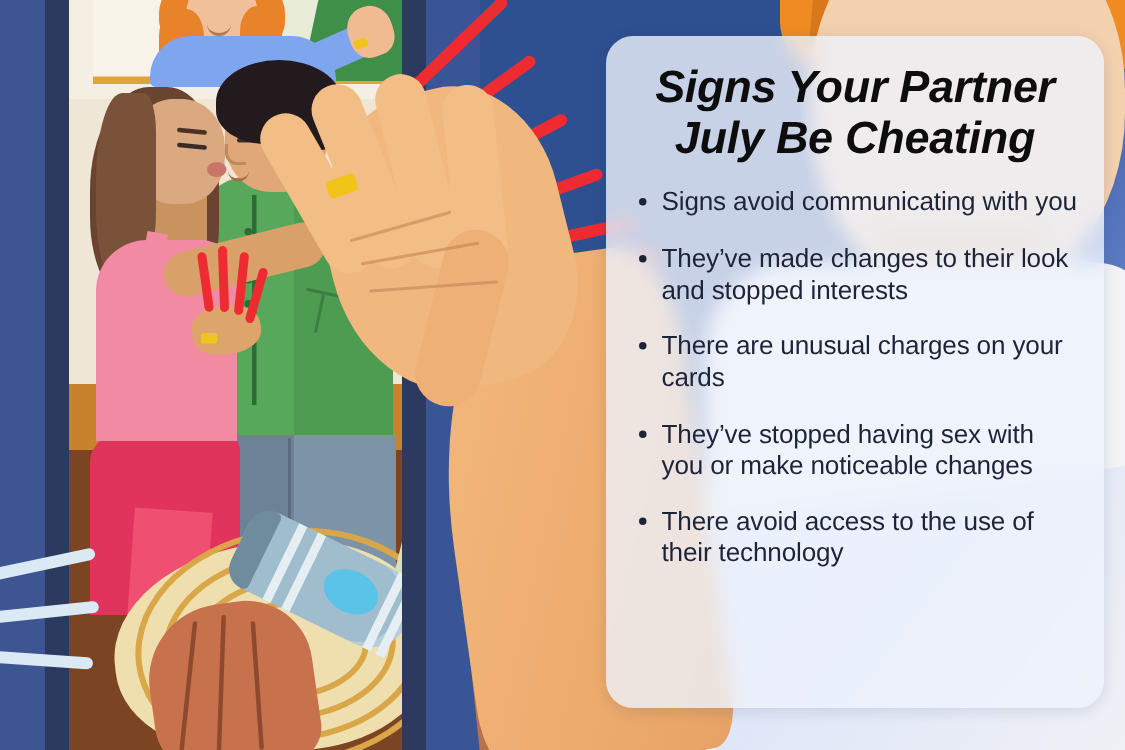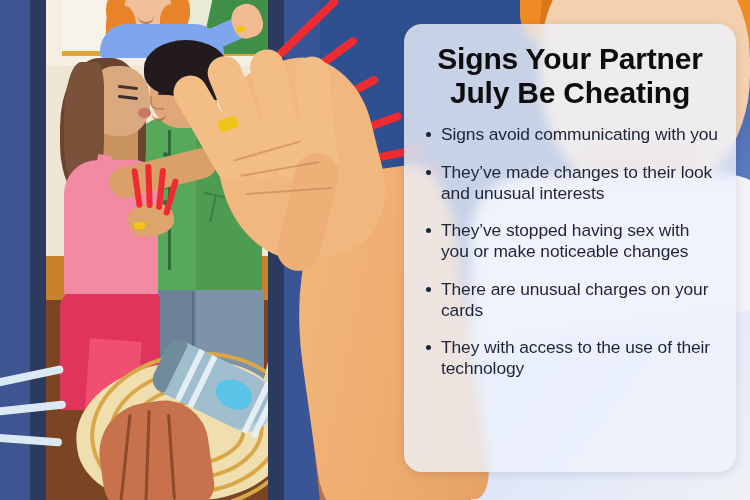--- a/index.html
+++ b/index.html
@@ -582,21 +582,21 @@
   }
   .card-title {
     margin: 0 0 14px 0;
     text-align: center;
     font-size: 30px;
     line-height: 1.14;
     font-weight: bold;
     color: #0d0d0d;
     letter-spacing: -0.2px;
   }
-  .card-title .t-line { display: block; }
+  .card-title .t-line { display: block; font-style: italic; }
   .bullets {
     list-style: none;
     margin: 0;
     padding: 0 2px 0 6px;
   }
   .bullets li {
     position: relative;
     padding-left: 15px;
     margin-bottom: 16px;
     font-size: 17.4px;
@@ -756,20 +756,20 @@
   <div class="fg-crease" style="left:240px;top:168px;width:80px;transform:rotate(-10deg)"></div>
   <div class="fg-crease" style="left:246px;top:190px;width:86px;transform:rotate(-4deg)"></div>
 
   <div class="card">
     <h1 class="card-title">
       <span class="t-line">Signs Your Partner</span>
       <span class="t-line">July Be Cheating</span>
     </h1>
     <ul class="bullets">
       <li><span class="dot"></span><span>Signs avoid communicating with you</span></li>
-      <li><span class="dot"></span><span>They’ve made changes to their look and unusual interests</span></li>
+      <li><span class="dot"></span><span>They’ve made changes to their look and stopped interests</span></li>
+      <li><span class="dot"></span><span>There are unusual charges on your cards</span></li>
       <li><span class="dot"></span><span>They’ve stopped having sex with you or make noticeable changes</span></li>
-      <li><span class="dot"></span><span>There are unusual charges on your cards</span></li>
-      <li><span class="dot"></span><span>They with access to the use of their technology</span></li>
+      <li><span class="dot"></span><span>There avoid access to the use of their technology</span></li>
     </ul>
   </div>
 
 </div>
 
 </body></html>

